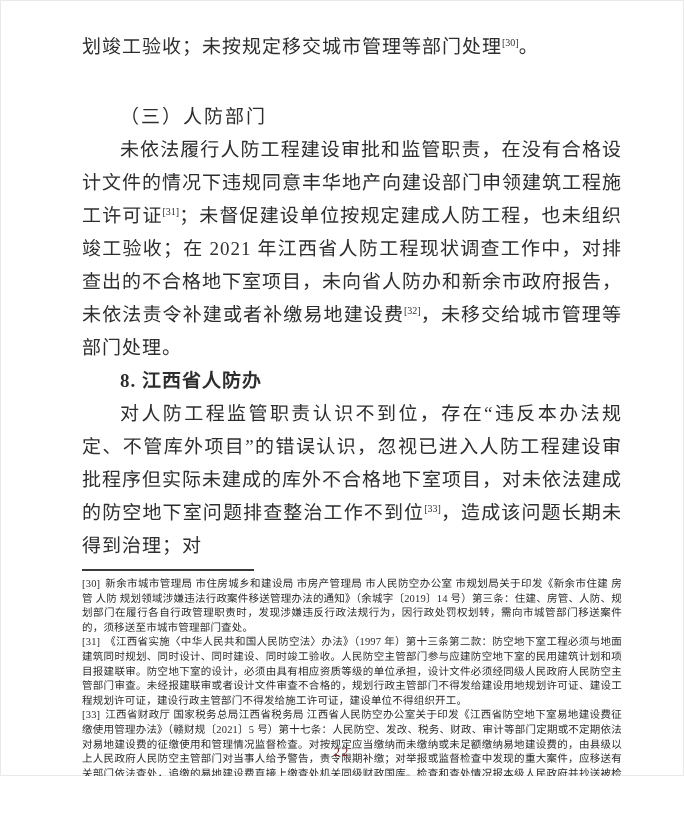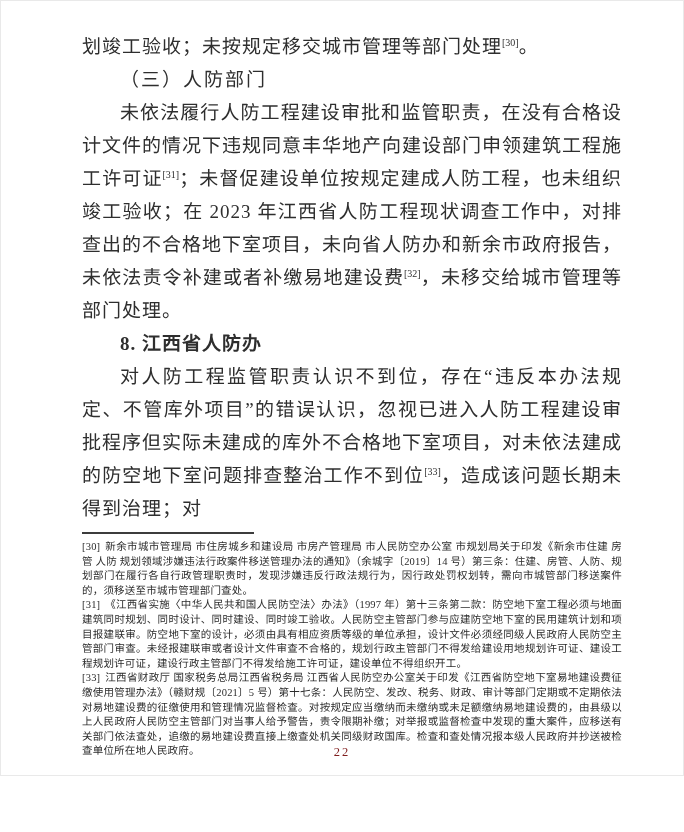--- a/index.html
+++ b/index.html
@@ -30,20 +30,21 @@
     font-size: 19px;
     line-height: 33px;
     letter-spacing: 1px;
     text-align: justify;
     color: #2e2e2e;
   }
   .para { text-indent: 2em; }
   .sec-heading {
     text-indent: 2em;
     letter-spacing: 2px;
+    margin-top: 37px;
   }
   .sub-heading {
     text-indent: 2em;
     font-weight: bold;
     letter-spacing: 1px;
   }
   sup {
     font-size: 10px;
     letter-spacing: 0;
     line-height: 0;
@@ -83,21 +84,21 @@
 
 <div class="page">
 
   <div class="body-text">
 
     <p class="cont"><span>划竣工验收；未按规定移交城市管理等部门处理</span><sup>[30]</sup><span>。</span></p>
 
     <p class="sec-heading">（三）人防部门</p>
 
 
-    <p class="para"><span>未依法履行人防工程建设审批和监管职责，在没有合格设计文件的情况下违规同意丰华地产向建设部门申领建筑工程施工许可证</span><sup>[31]</sup><span>；未督促建设单位按规定建成人防工程，也未组织竣工验收；在 2023 年江西省人防工程现状调查工作中，对排查出的不合格地下室项目，未向省人防办和新余市政府报告，未依法责令补建或者补缴易地建设费</span><sup>[32]</sup><span>，未移交给城市管理等部门处理。</span></p>
+    <p class="para"><span>未依法履行人防工程建设审批和监管职责，在没有合格设计文件的情况下违规同意丰华地产向建设部门申领建筑工程施工许可证</span><sup>[31]</sup><span>；未督促建设单位按规定建成人防工程，也未组织竣工验收；在 2021 年江西省人防工程现状调查工作中，对排查出的不合格地下室项目，未向省人防办和新余市政府报告，未依法责令补建或者补缴易地建设费</span><sup>[32]</sup><span>，未移交给城市管理等部门处理。</span></p>
 
     <p class="sub-heading">8. 江西省人防办</p>
 
     <p class="para"><span>对人防工程监管职责认识不到位，存在“违反本办法规定、不管库外项目”的错误认识，忽视已进入人防工程建设审批程序但实际未建成的库外不合格地下室项目，对未依法建成的防空地下室问题排查整治工作不到位</span><sup>[33]</sup><span>，造成该问题长期未得到治理；对</span></p>
 
   </div>
 
   <div class="footnotes">
     <div class="fn-rule"></div>
 

